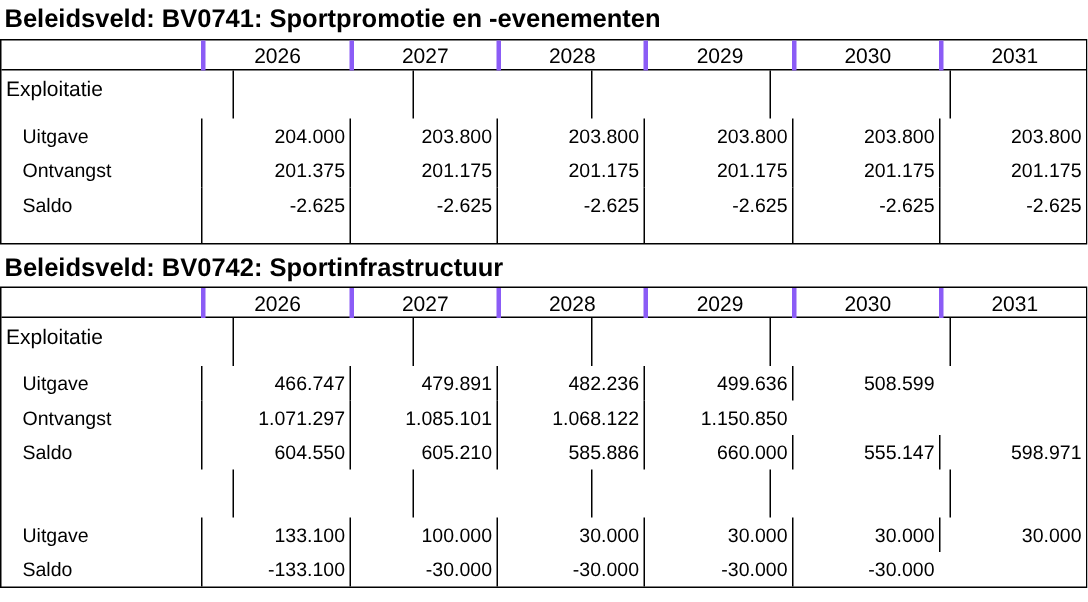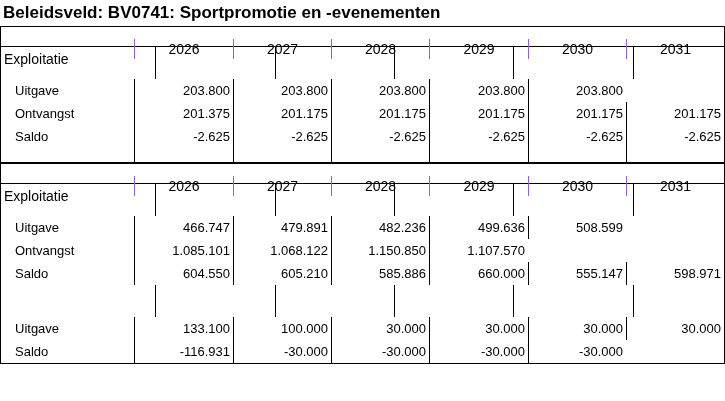--- a/index.html
+++ b/index.html
@@ -31,21 +31,21 @@
     display: grid;
     grid-template-columns: 133px 99px 98px 98px 99px 98px 1fr;
     height: 20px;
     border-bottom: 1px solid #000;
   }
   .thead .cell {
     font-size: 14px;
     text-align: center;
     line-height: 20px;
   }
-  .thead .cell + .cell { border-left: 1px solid #8b5cf6; margin-top: 12px; }
+  .thead .cell + .cell { border-left: 3px solid #8b5cf6; }
 
   .trow, .tfill {
     display: grid;
     grid-template-columns: 133px 99px 98px 98px 99px 98px 1fr;
   }
   .trow.section { height: 32px; gap: 21px; }
   .trow.detail  { height: 23px; }
   .tfill        { height: 0; }
   .s0 .tfill    { height: 14px; }
 
@@ -96,20 +96,21 @@
             <div class="cell label">Exploitatie</div>
             <div class="cell num"></div>
             <div class="cell num"></div>
             <div class="cell num"></div>
             <div class="cell num"></div>
             <div class="cell num"></div>
             <div class="cell num"></div>
           </div>
           <div class="trow detail">
             <div class="cell label">Uitgave</div>
+            <div class="cell num">204.000</div>
             <div class="cell num">203.800</div>
             <div class="cell num">203.800</div>
             <div class="cell num">203.800</div>
             <div class="cell num">203.800</div>
             <div class="cell num">203.800</div>
           </div>
           <div class="trow detail">
             <div class="cell label">Ontvangst</div>
             <div class="cell num">201.375</div>
             <div class="cell num">201.175</div>
@@ -134,20 +135,21 @@
             <div class="cell"></div>
             <div class="cell"></div>
             <div class="cell"></div>
             <div class="cell"></div>
           </div>
         </div>
     </div>
   </div>
 
   <div class="section s1">
+    <div class="doc-title">Beleidsveld: BV0742: Sportinfrastructuur</div>
     <div class="btable">
       <div class="thead">
         <div class="cell"></div>
       <div class="cell">2026</div>
           <div class="cell">2027</div>
           <div class="cell">2028</div>
           <div class="cell">2029</div>
           <div class="cell">2030</div>
           <div class="cell">2031</div>
         </div>
@@ -164,24 +166,24 @@
           <div class="trow detail">
             <div class="cell label">Uitgave</div>
             <div class="cell num">466.747</div>
             <div class="cell num">479.891</div>
             <div class="cell num">482.236</div>
             <div class="cell num">499.636</div>
             <div class="cell num">508.599</div>
           </div>
           <div class="trow detail">
             <div class="cell label">Ontvangst</div>
+            <div class="cell num">1.071.297</div>
             <div class="cell num">1.085.101</div>
             <div class="cell num">1.068.122</div>
             <div class="cell num">1.150.850</div>
-            <div class="cell num">1.107.570</div>
           </div>
           <div class="trow detail">
             <div class="cell label">Saldo</div>
             <div class="cell num">604.550</div>
             <div class="cell num">605.210</div>
             <div class="cell num">585.886</div>
             <div class="cell num">660.000</div>
             <div class="cell num">555.147</div>
             <div class="cell num">598.971</div>
           </div>
@@ -197,21 +199,21 @@
             <div class="cell label">Uitgave</div>
             <div class="cell num">133.100</div>
             <div class="cell num">100.000</div>
             <div class="cell num">30.000</div>
             <div class="cell num">30.000</div>
             <div class="cell num">30.000</div>
             <div class="cell num">30.000</div>
           </div>
           <div class="trow detail">
             <div class="cell label">Saldo</div>
-            <div class="cell num">-116.931</div>
+            <div class="cell num">-133.100</div>
             <div class="cell num">-30.000</div>
             <div class="cell num">-30.000</div>
             <div class="cell num">-30.000</div>
             <div class="cell num">-30.000</div>
           </div>
           <div class="tfill">
             <div class="cell"></div>
             <div class="cell"></div>
             <div class="cell"></div>
             <div class="cell"></div>

